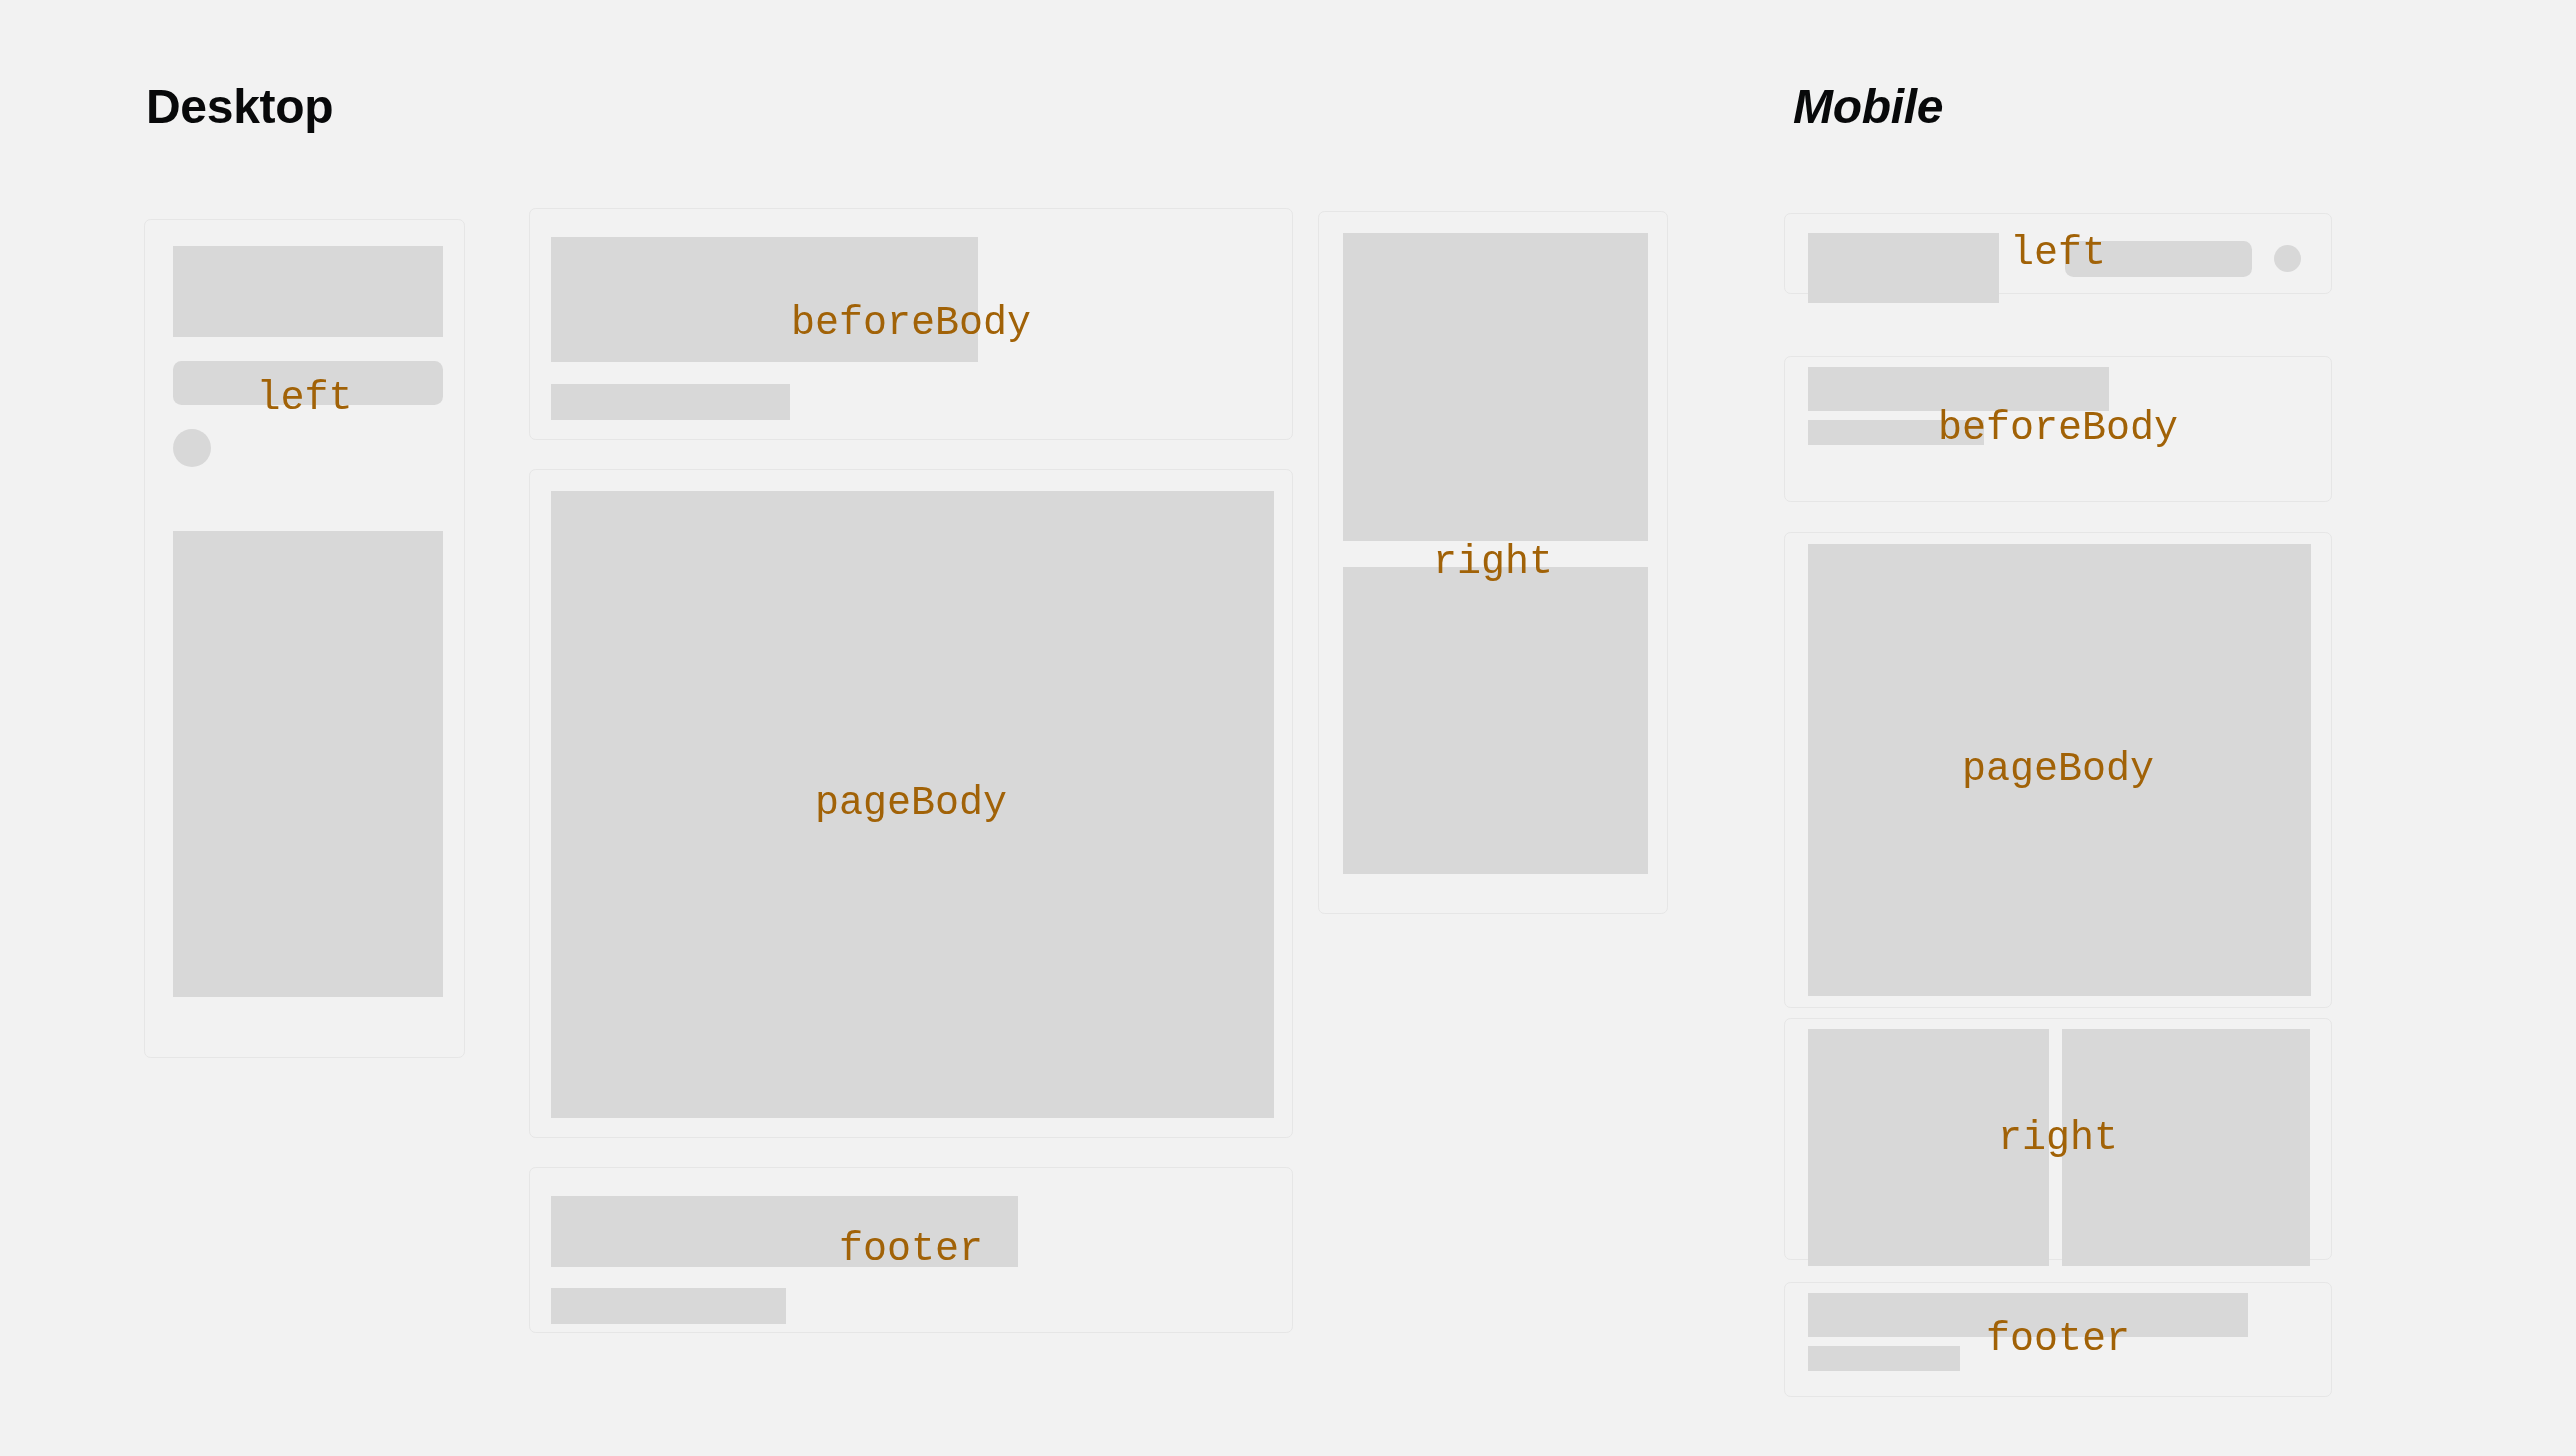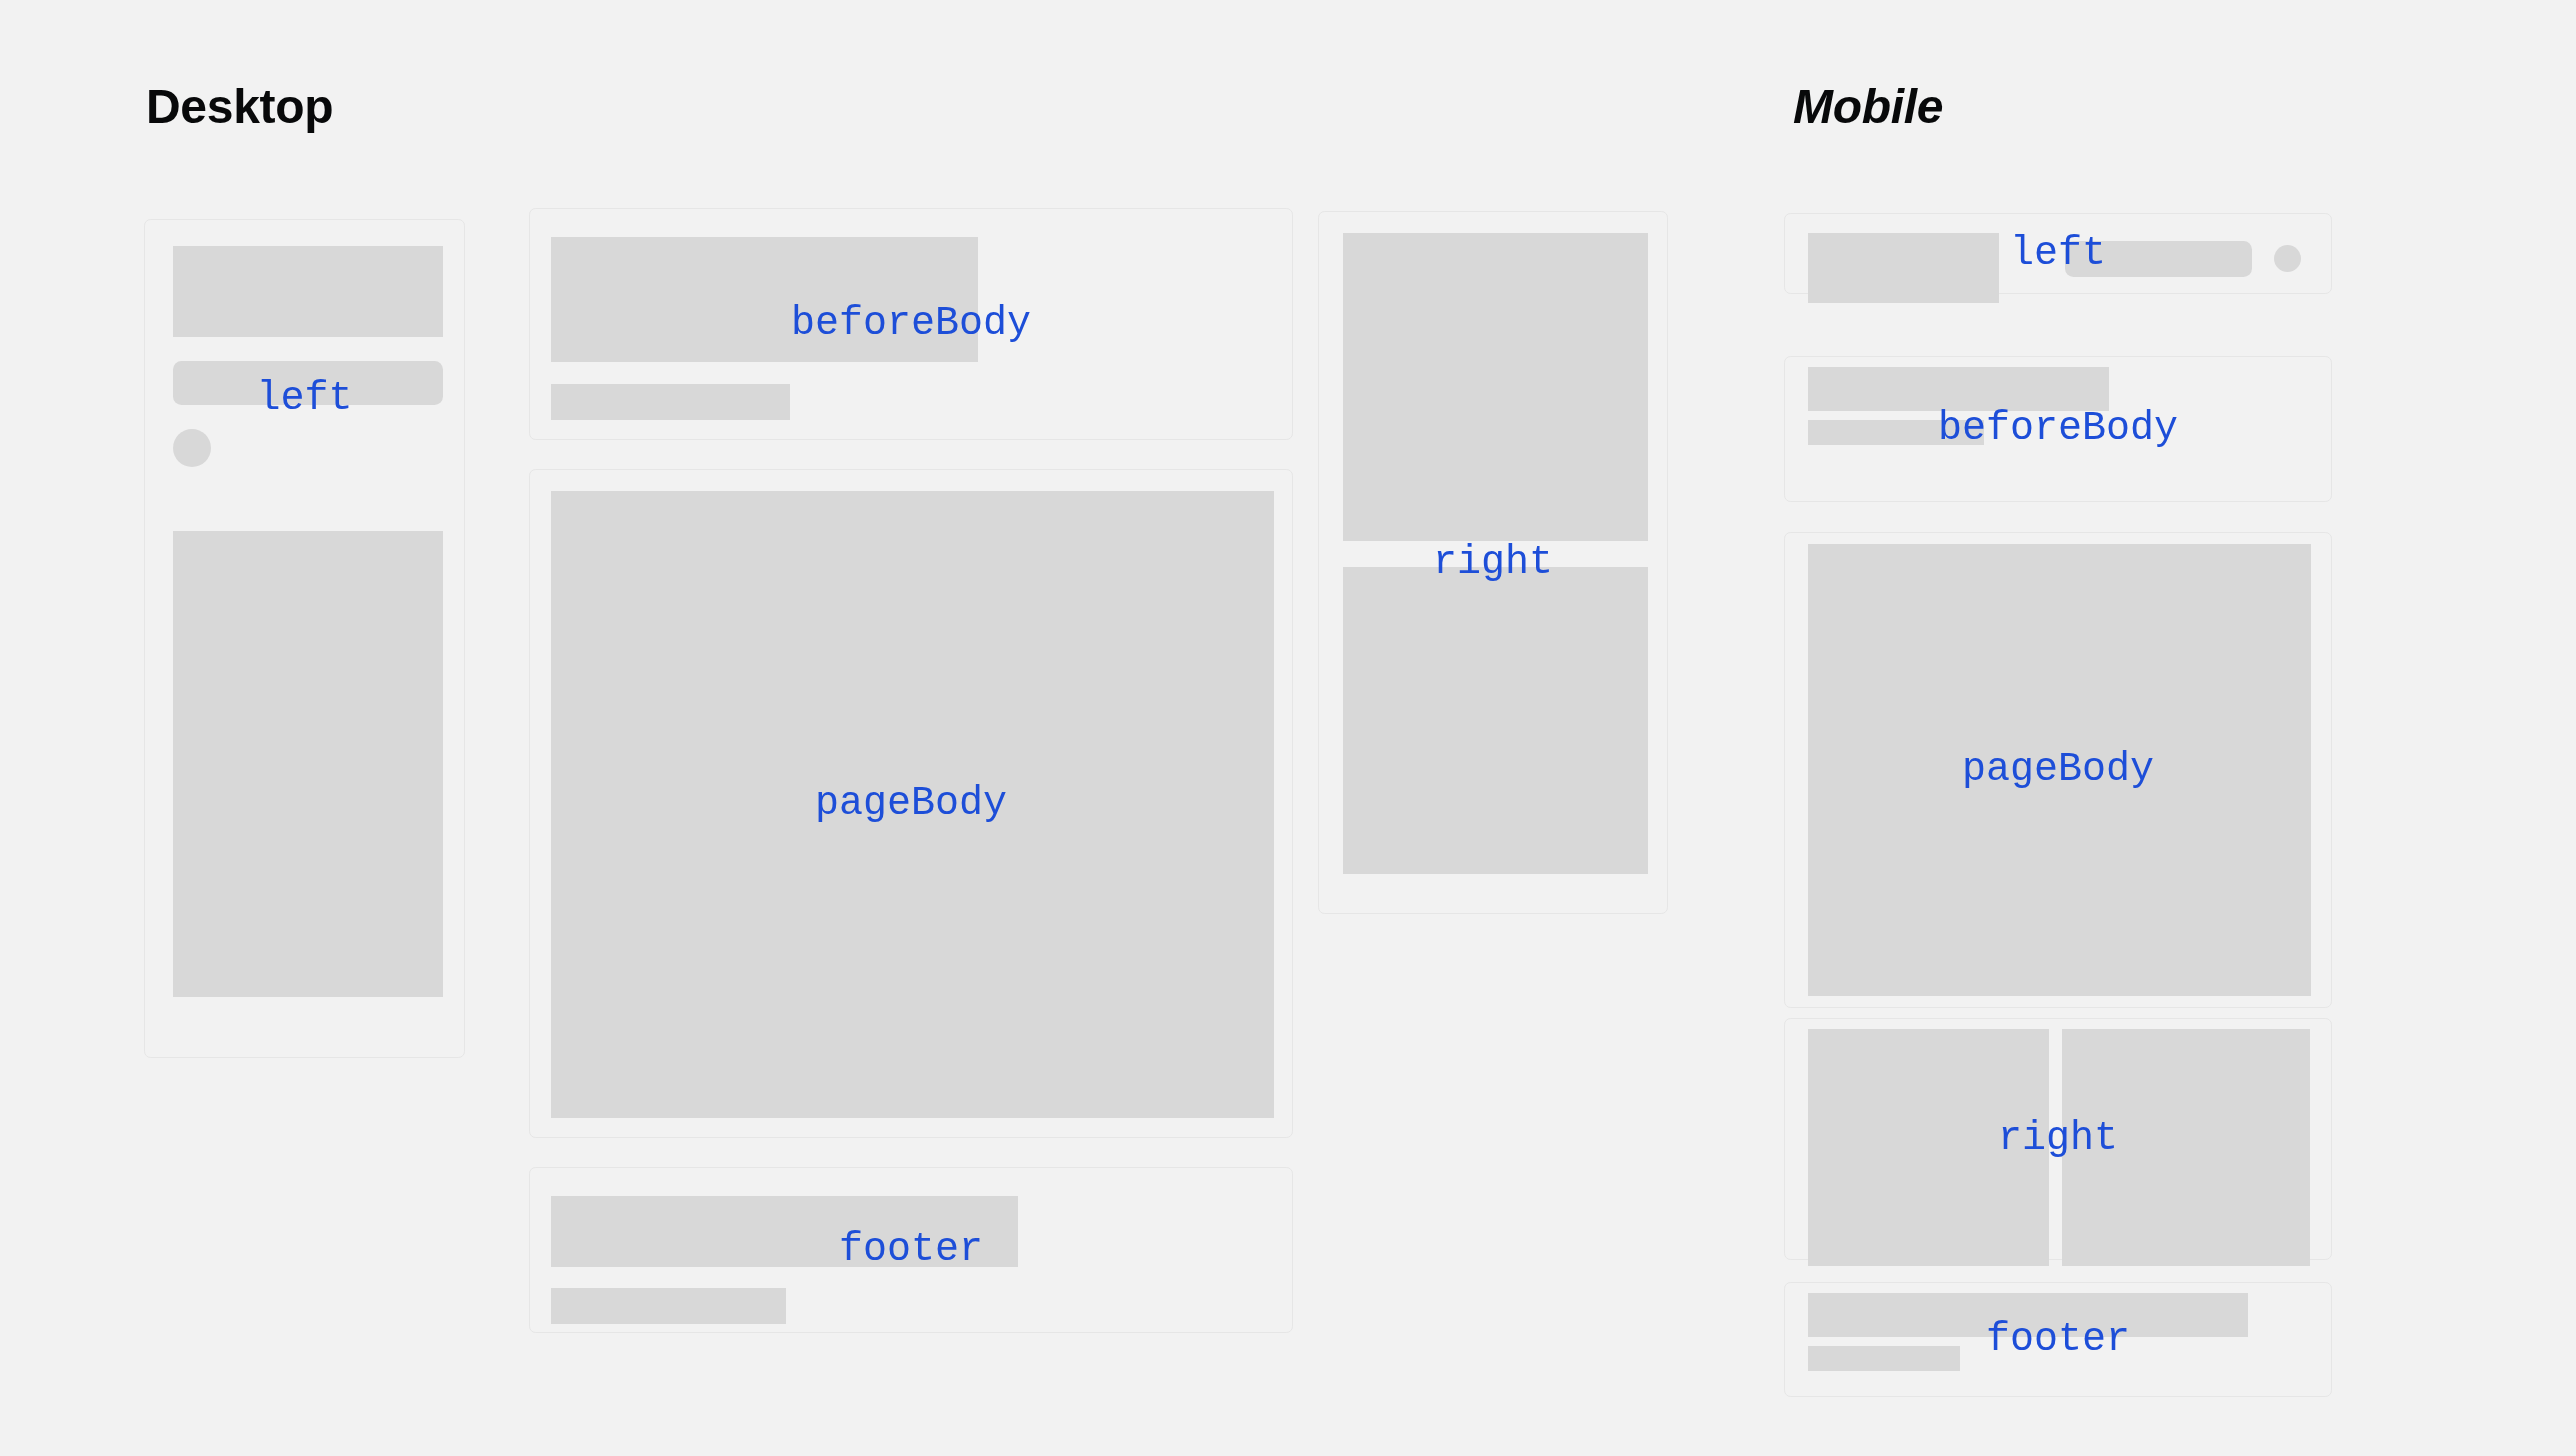--- a/index.html
+++ b/index.html
@@ -50,21 +50,21 @@
 
   
   .slot-label {
     position: absolute;
     display: flex;
     align-items: center;
     justify-content: center;
     font-family: "Liberation Mono", monospace;
     font-size: 40px;
     line-height: 1;
-    color: #1d4ed8;
+    color: #a16207;
     pointer-events: none;
     white-space: nowrap;
   }
 
   
   
   #d-left-panel { left: 144px; top: 219px; width: 321px; height: 839px; }
   #d-left-b1 { left: 28px; top: 26px; width: 270px; height: 91px; }
   #d-left-b2 { left: 28px; top: 141px; width: 270px; height: 44px; }
   #d-left-b3 { left: 28px; top: 209px; width: 38px;  height: 38px; }

